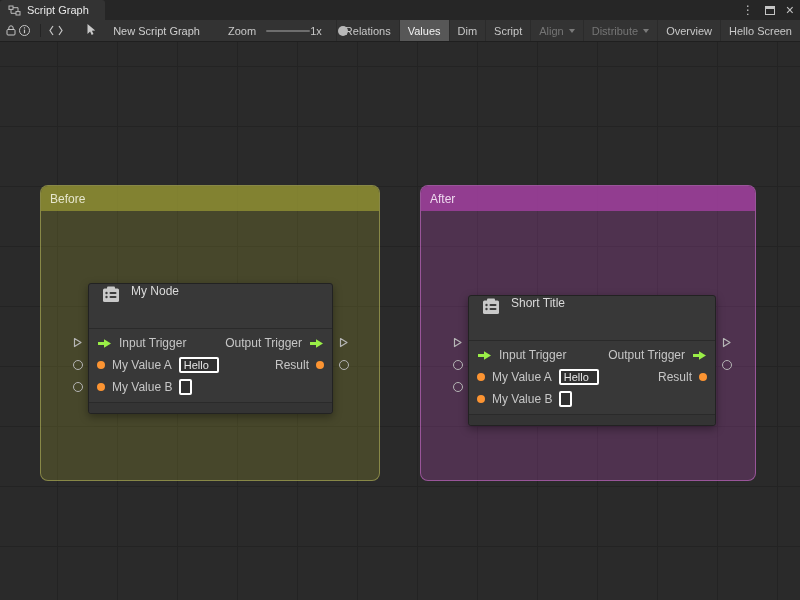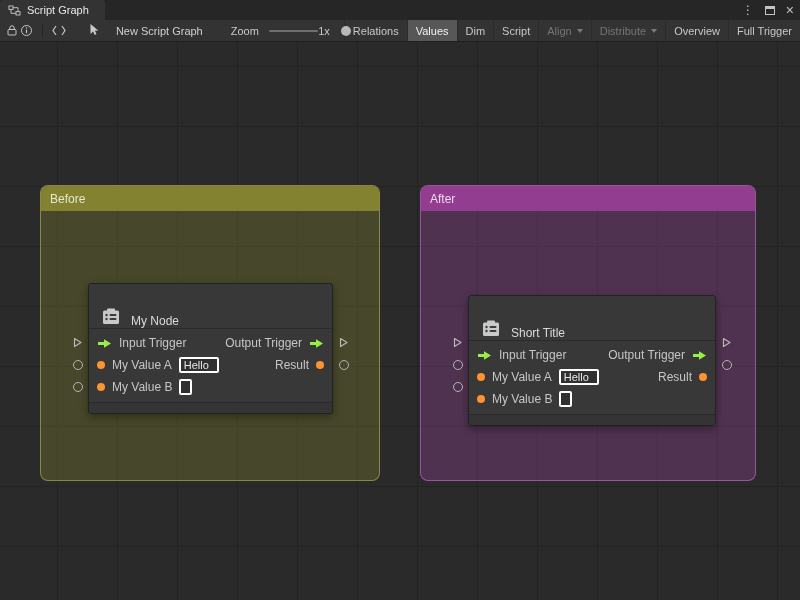--- a/index.html
+++ b/index.html
@@ -50,21 +50,21 @@
   .group { position: absolute; border-radius: 8px; overflow: hidden; }
   .group.before { background: rgba(140,140,45,0.30); border: 1px solid rgba(190,190,95,0.55); }
   .group.after  { background: rgba(165,70,165,0.30); border: 1px solid rgba(215,115,215,0.55); }
   .group-header { height: 25px; display: flex; align-items: center; padding: 0 9px; font-size: 12px; }
   .before .group-header { background: rgba(150,150,52,0.75); color: #e6e6cd; }
   .after  .group-header { background: rgba(162,64,160,0.80); color: #eed9ee; align-items: center; }
 
   
   .node { position: absolute; background: #383838; border: 1px solid #222222; border-radius: 3px;
     box-shadow: 0 3px 9px rgba(0,0,0,0.35); }
-  .node-header { height: 45px; display: flex; align-items: flex-end; gap: 9px; padding: 0 11px;
+  .node-header { height: 45px; display: flex; align-items: flex-start; gap: 9px; padding: 0 11px;
     border-bottom: 1px solid #2a2a2a; }
   .node-icon svg { display: block; }
   .node-title { font-size: 12px; color: #dadada; }
   .node-body { padding: 3px 0 4px; }
   .nrow { height: 22px; display: flex; align-items: center; padding: 0 8px; }
   .cell-l { display: flex; align-items: center; gap: 7px; }
   .cell-r { display: flex; align-items: center; gap: 7px; margin-left: auto; }
   .plabel { font-size: 12px; color: #c6c6c6; }
   .flow-arrow svg { display: block; }
   .vdot { width: 8px; height: 8px; border-radius: 50%; background: #fc9432; flex-shrink: 0; }
@@ -143,21 +143,21 @@
       <button class="tb-btn">Script</button>
       <button class="tb-btn disabled">
         <span>Align</span>
         <span class="caret"></span>
       </button>
       <button class="tb-btn disabled">
         <span>Distribute</span>
         <span class="caret"></span>
       </button>
       <button class="tb-btn">Overview</button>
-      <button class="tb-btn">Full Trigger</button>
+      <button class="tb-btn">Hello Screen</button>
     </div>
   </div>
 
   <div class="canvas">
 
     <div class="group before" style="left:40px; top:143px; width:340px; height:296px;">
       <div class="group-header">
         <span class="group-title">Before</span>
       </div>
     </div>

